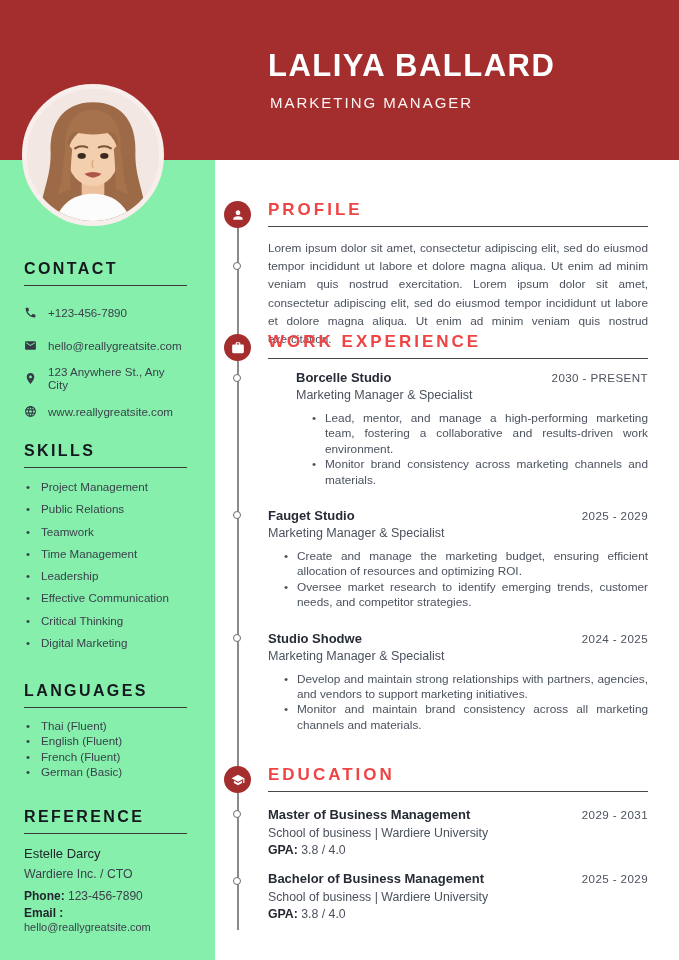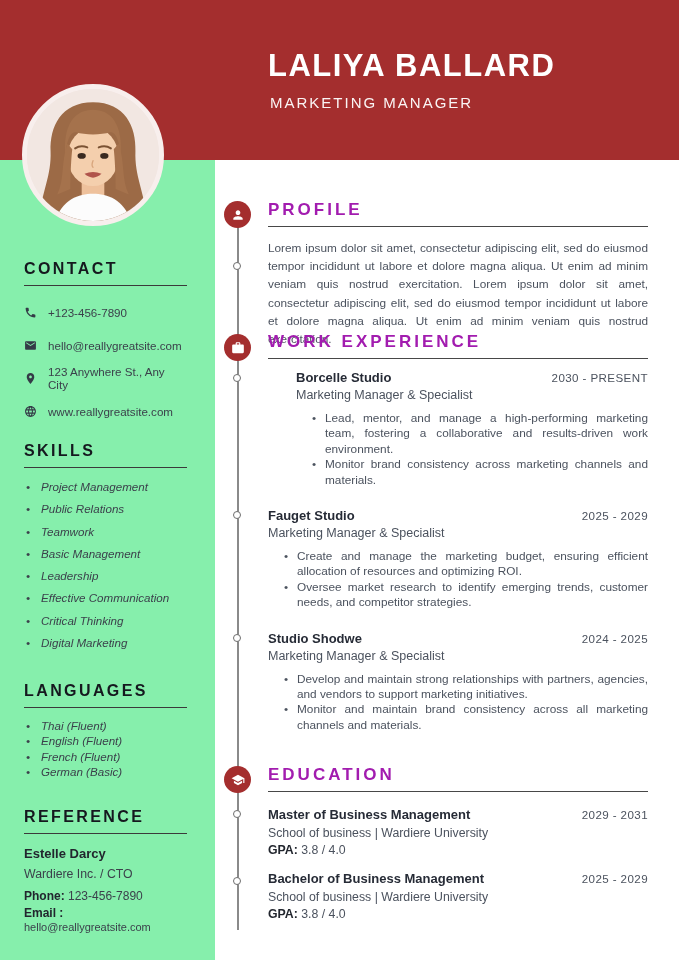--- a/index.html
+++ b/index.html
@@ -16,45 +16,45 @@
   .photo svg { display:block; width:100%; height:100%; }
 
   
   .sidebar { position:absolute; left:0; top:160px; width:215px; height:800px; background:#86efac; }
   .sb-block { position:absolute; left:24px; right:28px; }
   .sb-h2 { font-size:16px; font-weight:bold; letter-spacing:2.4px; color:#15181e; }
   .sb-rule { border:none; border-top:1.6px solid #3a3a3a; margin-top:7px; }
   .contact-list { margin-top:16px; list-style:none; }
   .contact-item { display:flex; align-items:center; gap:11px; margin-bottom:13px; height:20px; font-size:11.6px; color:#3b414b; }
   .contact-item svg { flex:0 0 13px; width:13px; height:13px; fill:#343b47; }
-  .dot-list { margin-top:8px; list-style:none;font-style:italic; }
+  .dot-list { margin-top:8px; list-style:none; }
   .dot-list li { position:relative; padding-left:17px; font-size:11.6px; color:#3b414b; }
   .dot-list li::before { content:"•"; position:absolute; left:2px; color:#3b414b; }
   .skills-list li { line-height:22.3px; }
   .lang-list { margin-top:10px; }
   .lang-list li { line-height:15.4px; }
-  .ref-name { margin-top:12px; font-size:13px; font-weight:bold; color:#22262e; }
+  .ref-name { margin-top:12px; font-size:13px; font-weight:normal; color:#22262e; }
   .ref-company { margin-top:6px; font-size:12.3px; color:#3b414b; }
   .ref-line { margin-top:8px; font-size:12px; color:#3b414b; }
   .ref-line + .ref-line { margin-top:3px; }
   .ref-label { font-weight:bold; color:#22262e; }
   .ref-email-val { font-size:11px; }
 
   
   .main { position:absolute; left:215px; top:160px; width:464px; height:800px; background:#ffffff; }
   .tl-line { position:absolute; left:22px; top:54px; width:1.6px; height:716px; background:#8a8a8a; }
   .tl-icon { position:absolute; left:9px; width:27px; height:27px; border-radius:50%; background:#a42e2e; display:flex; align-items:center; justify-content:center; z-index:2; }
   .tl-icon svg { width:14px; height:14px; fill:#ffffff; }
   .tl-icon.profile { top:41px; }
   .tl-icon.work { top:174px; }
   .tl-icon.edu { top:606px; }
   .tl-node { position:absolute; left:18px; width:8px; height:8px; border-radius:50%; background:#ffffff; border:1.5px solid #6f6f6f; z-index:2; }
 
   .sec { position:absolute; left:53px; width:380px; }
-  .sec-h2 { font-size:17px; font-weight:bold; letter-spacing:3px; color:#a21caf; }
+  .sec-h2 { font-size:17px; font-weight:bold; letter-spacing:3px; color:#ef4444; }
   .sec-rule { border:none; border-top:1.5px solid #474747; margin-top:6px; }
   .sec-profile { top:40px; }
   .sec-work { top:172px; }
   .sec-edu { top:605px; }
   .profile-text { margin-top:12px; font-size:11.8px; line-height:18.2px; color:#4b525e; text-align:justify; }
 
   .job { margin-top:20px; }
   .job.first { margin-top:11px;margin-left:28px; }
   .entry-head { display:flex; justify-content:space-between; align-items:baseline; }
   .entry-title { font-size:13px; font-weight:bold; color:#262b36; }
@@ -132,21 +132,21 @@
       </ul>
     </div>
 
     <div class="sb-block" style="top:282px;">
       <div class="sb-h2">SKILLS</div>
       <hr class="sb-rule">
       <ul class="dot-list skills-list">
         <li>Project Management</li>
         <li>Public Relations</li>
         <li>Teamwork</li>
-        <li>Basic Management</li>
+        <li>Time Management</li>
         <li>Leadership</li>
         <li>Effective Communication</li>
         <li>Critical Thinking</li>
         <li>Digital Marketing</li>
       </ul>
     </div>
 
     <div class="sb-block" style="top:522px;">
       <div class="sb-h2">LANGUAGES</div>
       <hr class="sb-rule">

